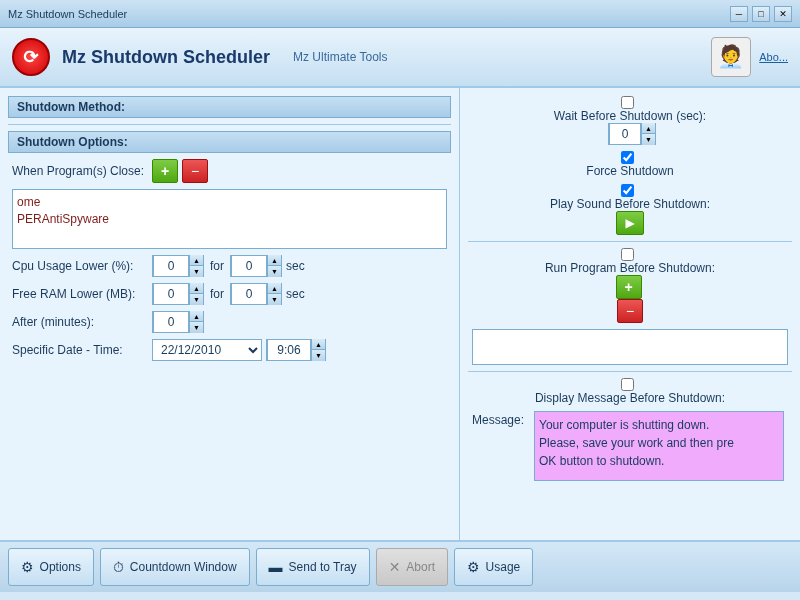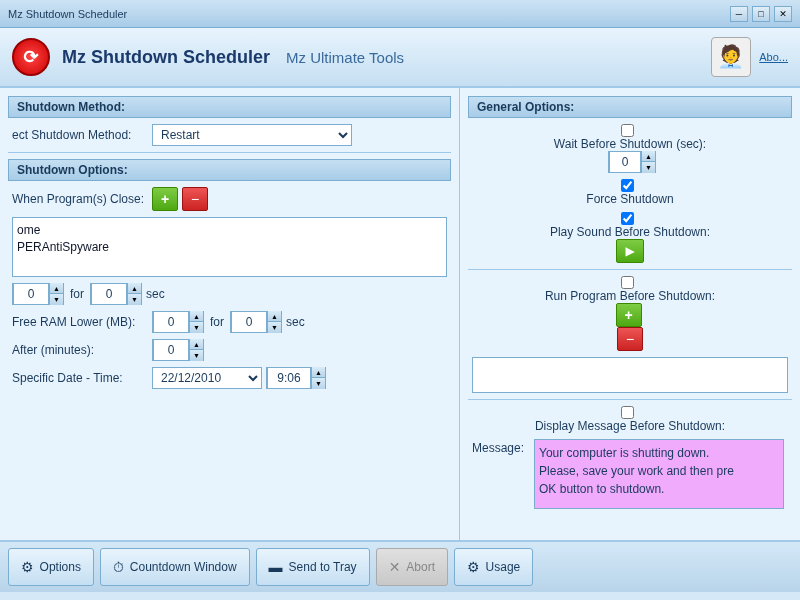--- a/index.html
+++ b/index.html
@@ -32,21 +32,21 @@
     .header-logo {
       width: 38px; height: 38px;
       background: radial-gradient(circle, #ff4444, #cc0000);
       border-radius: 50%;
       display: flex; align-items: center; justify-content: center;
       color: white; font-size: 18px; font-weight: bold;
       border: 2px solid #990000;
       margin-right: 12px;
     }
     .header-title { font-size: 18px; font-weight: bold; color: #1a3a6c; }
-    .header-subtitle { font-size: 15px; color: #3a6a9c; margin-left: 16px; }
+    .header-subtitle { font-size: 12px; color: #3a6a9c; margin-left: 23px; }
     .header-right { margin-left: auto; display: flex; align-items: center; gap: 8px; }
     .header-avatar {
       width: 40px; height: 40px;
       background: #f0f0f0;
       border-radius: 4px;
       border: 1px solid #aaa;
       display: flex; align-items: center; justify-content: center;
       font-size: 22px;
     }
     .about-link { color: #1a5fa0; text-decoration: underline; cursor: pointer; font-size: 11px; }
@@ -154,21 +154,21 @@
       color: white; font-size: 14px;
     }
 
     .list-box {
       background: white;
       border: 1px solid #7badd1;
       height: 60px;
       padding: 4px;
       margin: 0 4px 6px 4px;
       overflow-y: auto;
-      color: #0f172a;
+      color: #7f1d1d;
       line-height: 1.4;
     }
 
     .divider { height: 1px; background: #a0c8e8; margin: 6px 0; }
 
     
     .checkbox-row {
       display: flex;
       align-items: center;
       margin-bottom: 6px;
@@ -269,49 +269,40 @@
     <span class="about-link">Abo...</span>
   </div>
 </div>
 
 <div class="main-content">
 
   <div class="left-panel">
 
     <div class="section-header">Shutdown Method:</div>
 
-    <div class="form-row">
-      <span class="form-label">ect Shutdown Method:</span>
-      <select style="width:200px;">
-        <option>Restart</option>
-        <option>Shutdown</option>
-        <option>Hibernate</option>
-        <option>Suspend</option>
-        <option>Log Off</option>
-      </select>
-    </div>
 
     <div class="divider"></div>
 
     <div class="section-header">Shutdown Options:</div>
 
     <div class="form-row">
       <span class="form-label">When Program(s) Close:</span>
       <div style="display:flex; gap:4px;">
         <button class="btn-green">+</button>
         <button class="btn-red">−</button>
       </div>
     </div>
 
     <div class="list-box">
       <div>ome</div>
       <div>PERAntiSpyware</div>
     </div>
 
     <div class="form-row">
+      <span class="form-label">Cpu Usage Lower (%):</span>
       <div class="spinner-container">
         <input class="spinner-input" type="text" value="0" style="">
         <div class="spinner-btns">
           <button class="spinner-btn">▲</button>
           <button class="spinner-btn">▼</button>
         </div>
       </div>
       <span style="margin: 0 6px; color:#1a3a5c;">for</span>
       <div class="spinner-container">
         <input class="spinner-input" type="text" value="0" style="">
@@ -365,21 +356,20 @@
           <button class="spinner-btn">▲</button>
           <button class="spinner-btn">▼</button>
         </div>
       </div>
     </div>
 
   </div>
 
   <div class="right-panel">
 
-    <div class="section-header">General Options:</div>
 
     <div class="checkbox-row">
       <input type="checkbox" style="">
       <span class="checkbox-label">Wait Before Shutdown (sec):</span>
       <div class="spinner-container" style="margin-left:4px;">
         <input class="spinner-input" type="text" value="0" style="width: 32px;">
         <div class="spinner-btns">
           <button class="spinner-btn">▲</button>
           <button class="spinner-btn">▼</button>
         </div>

